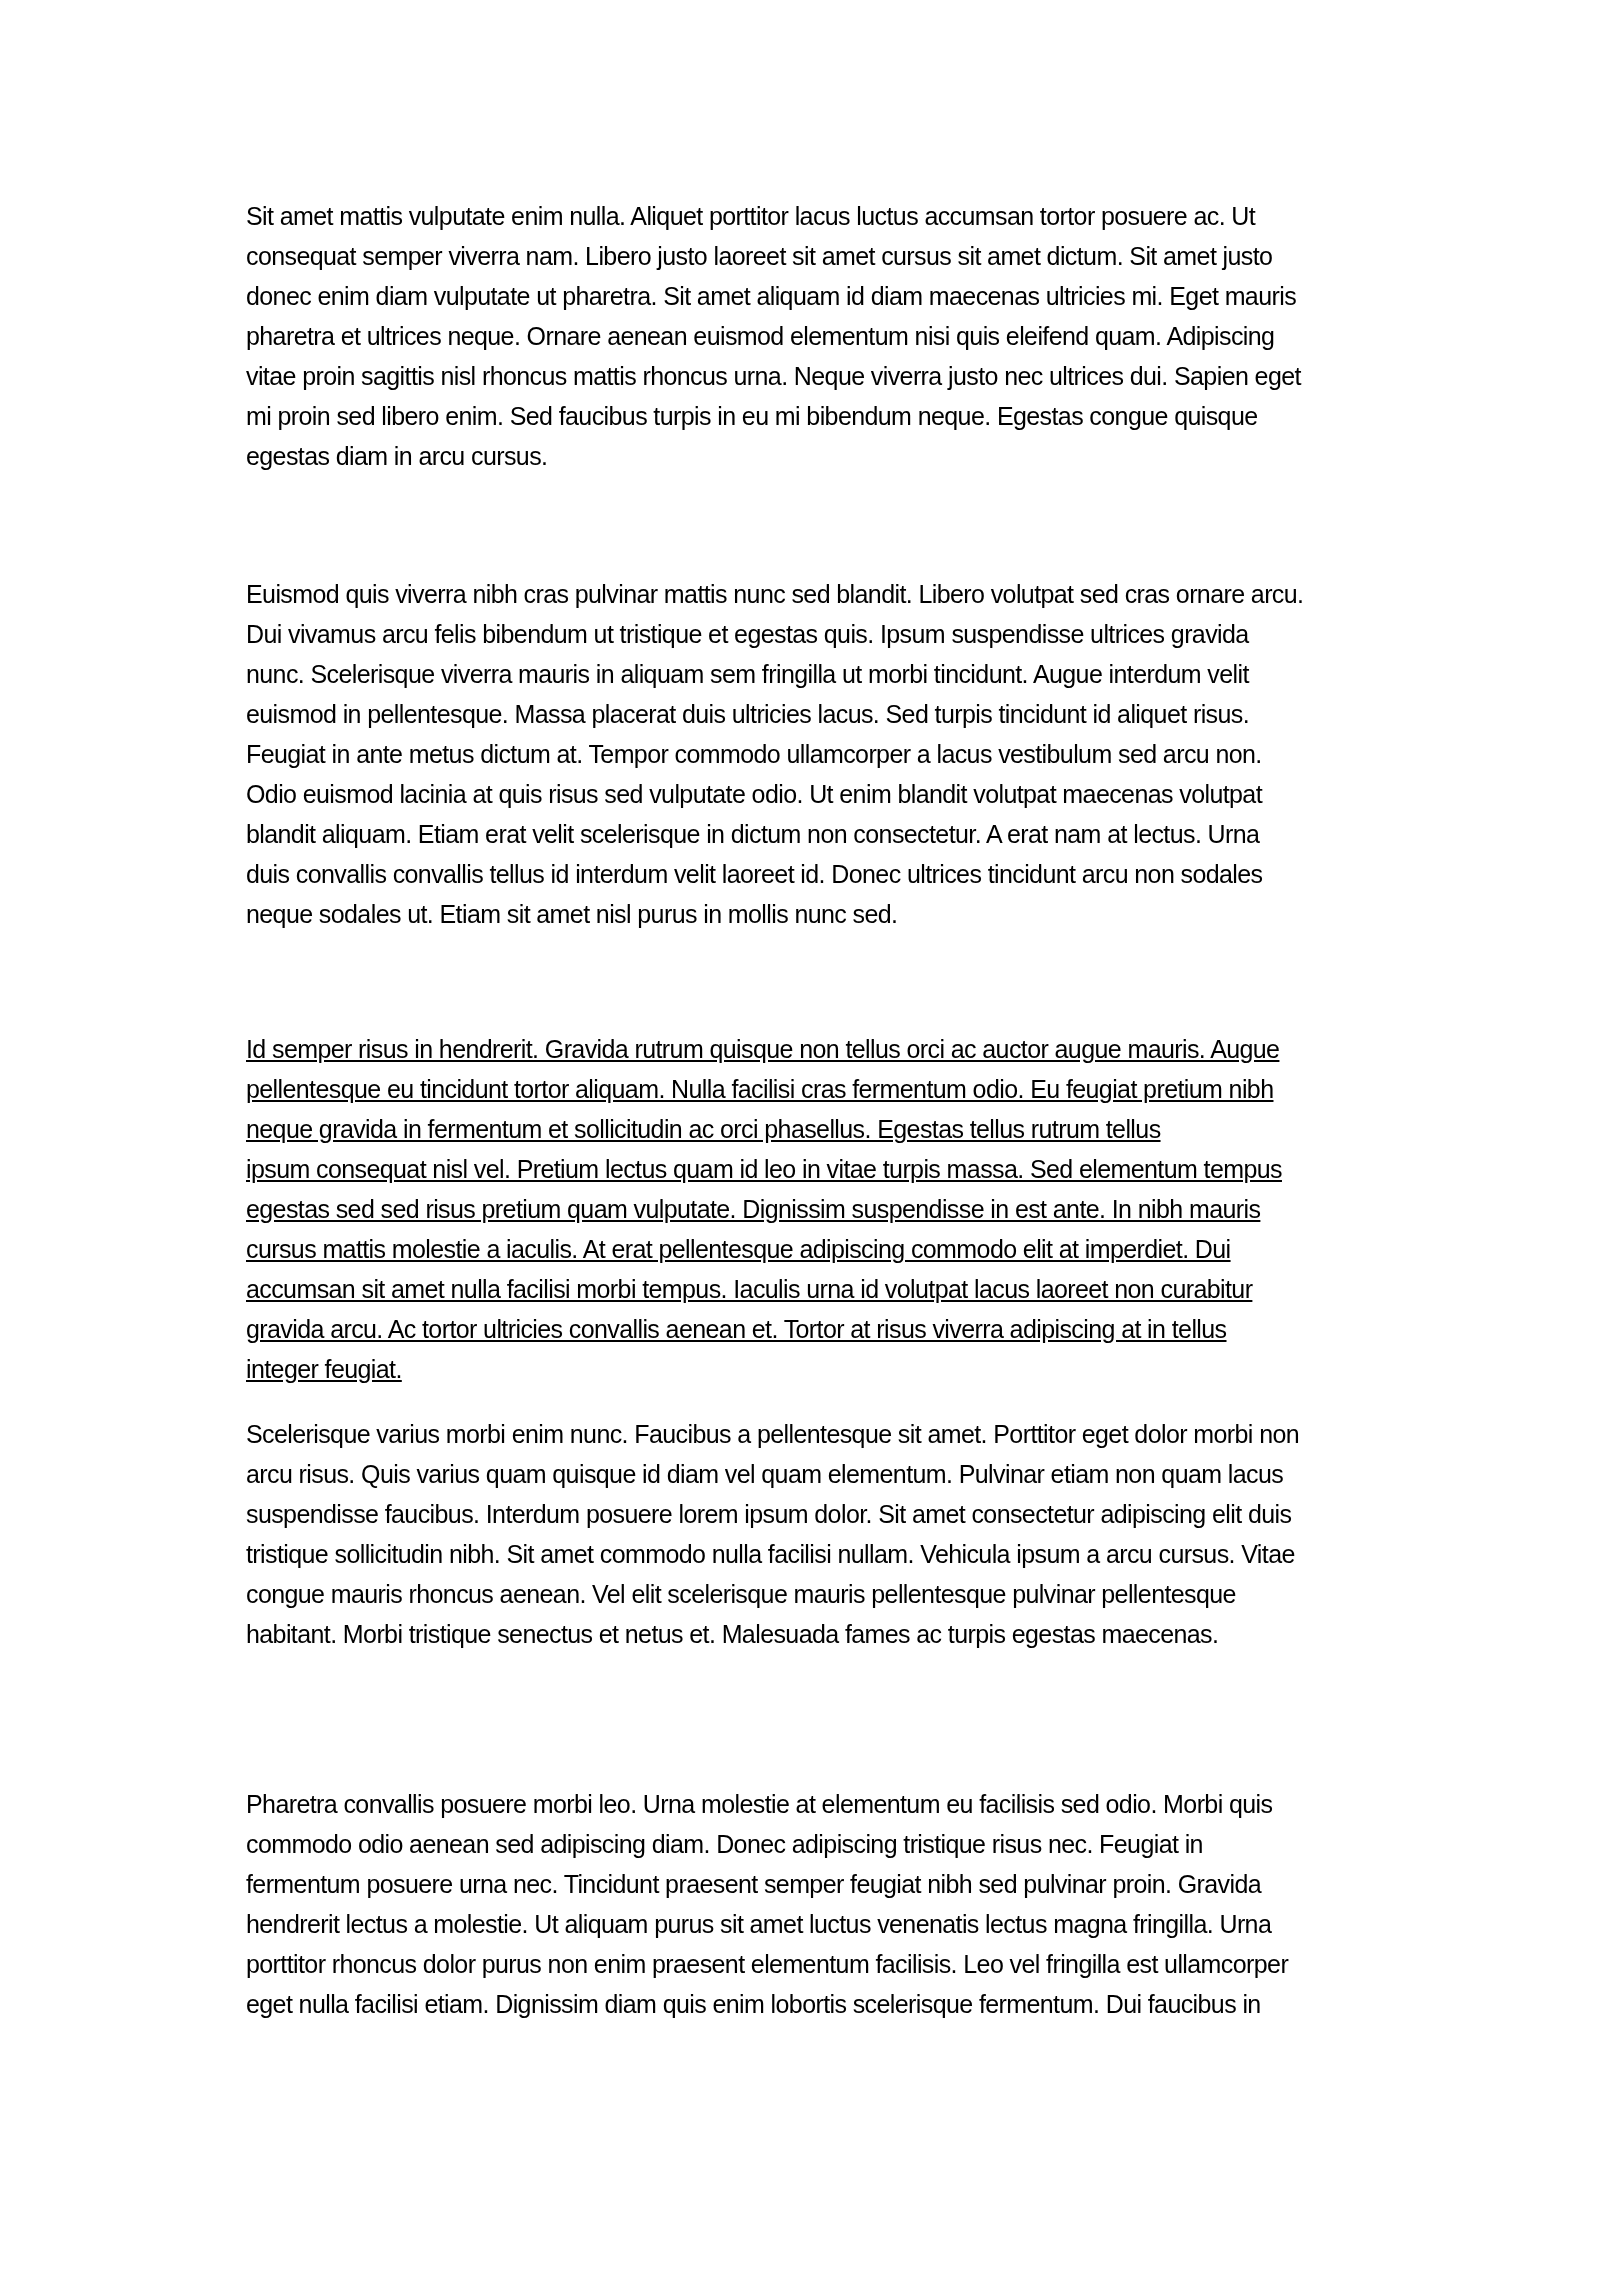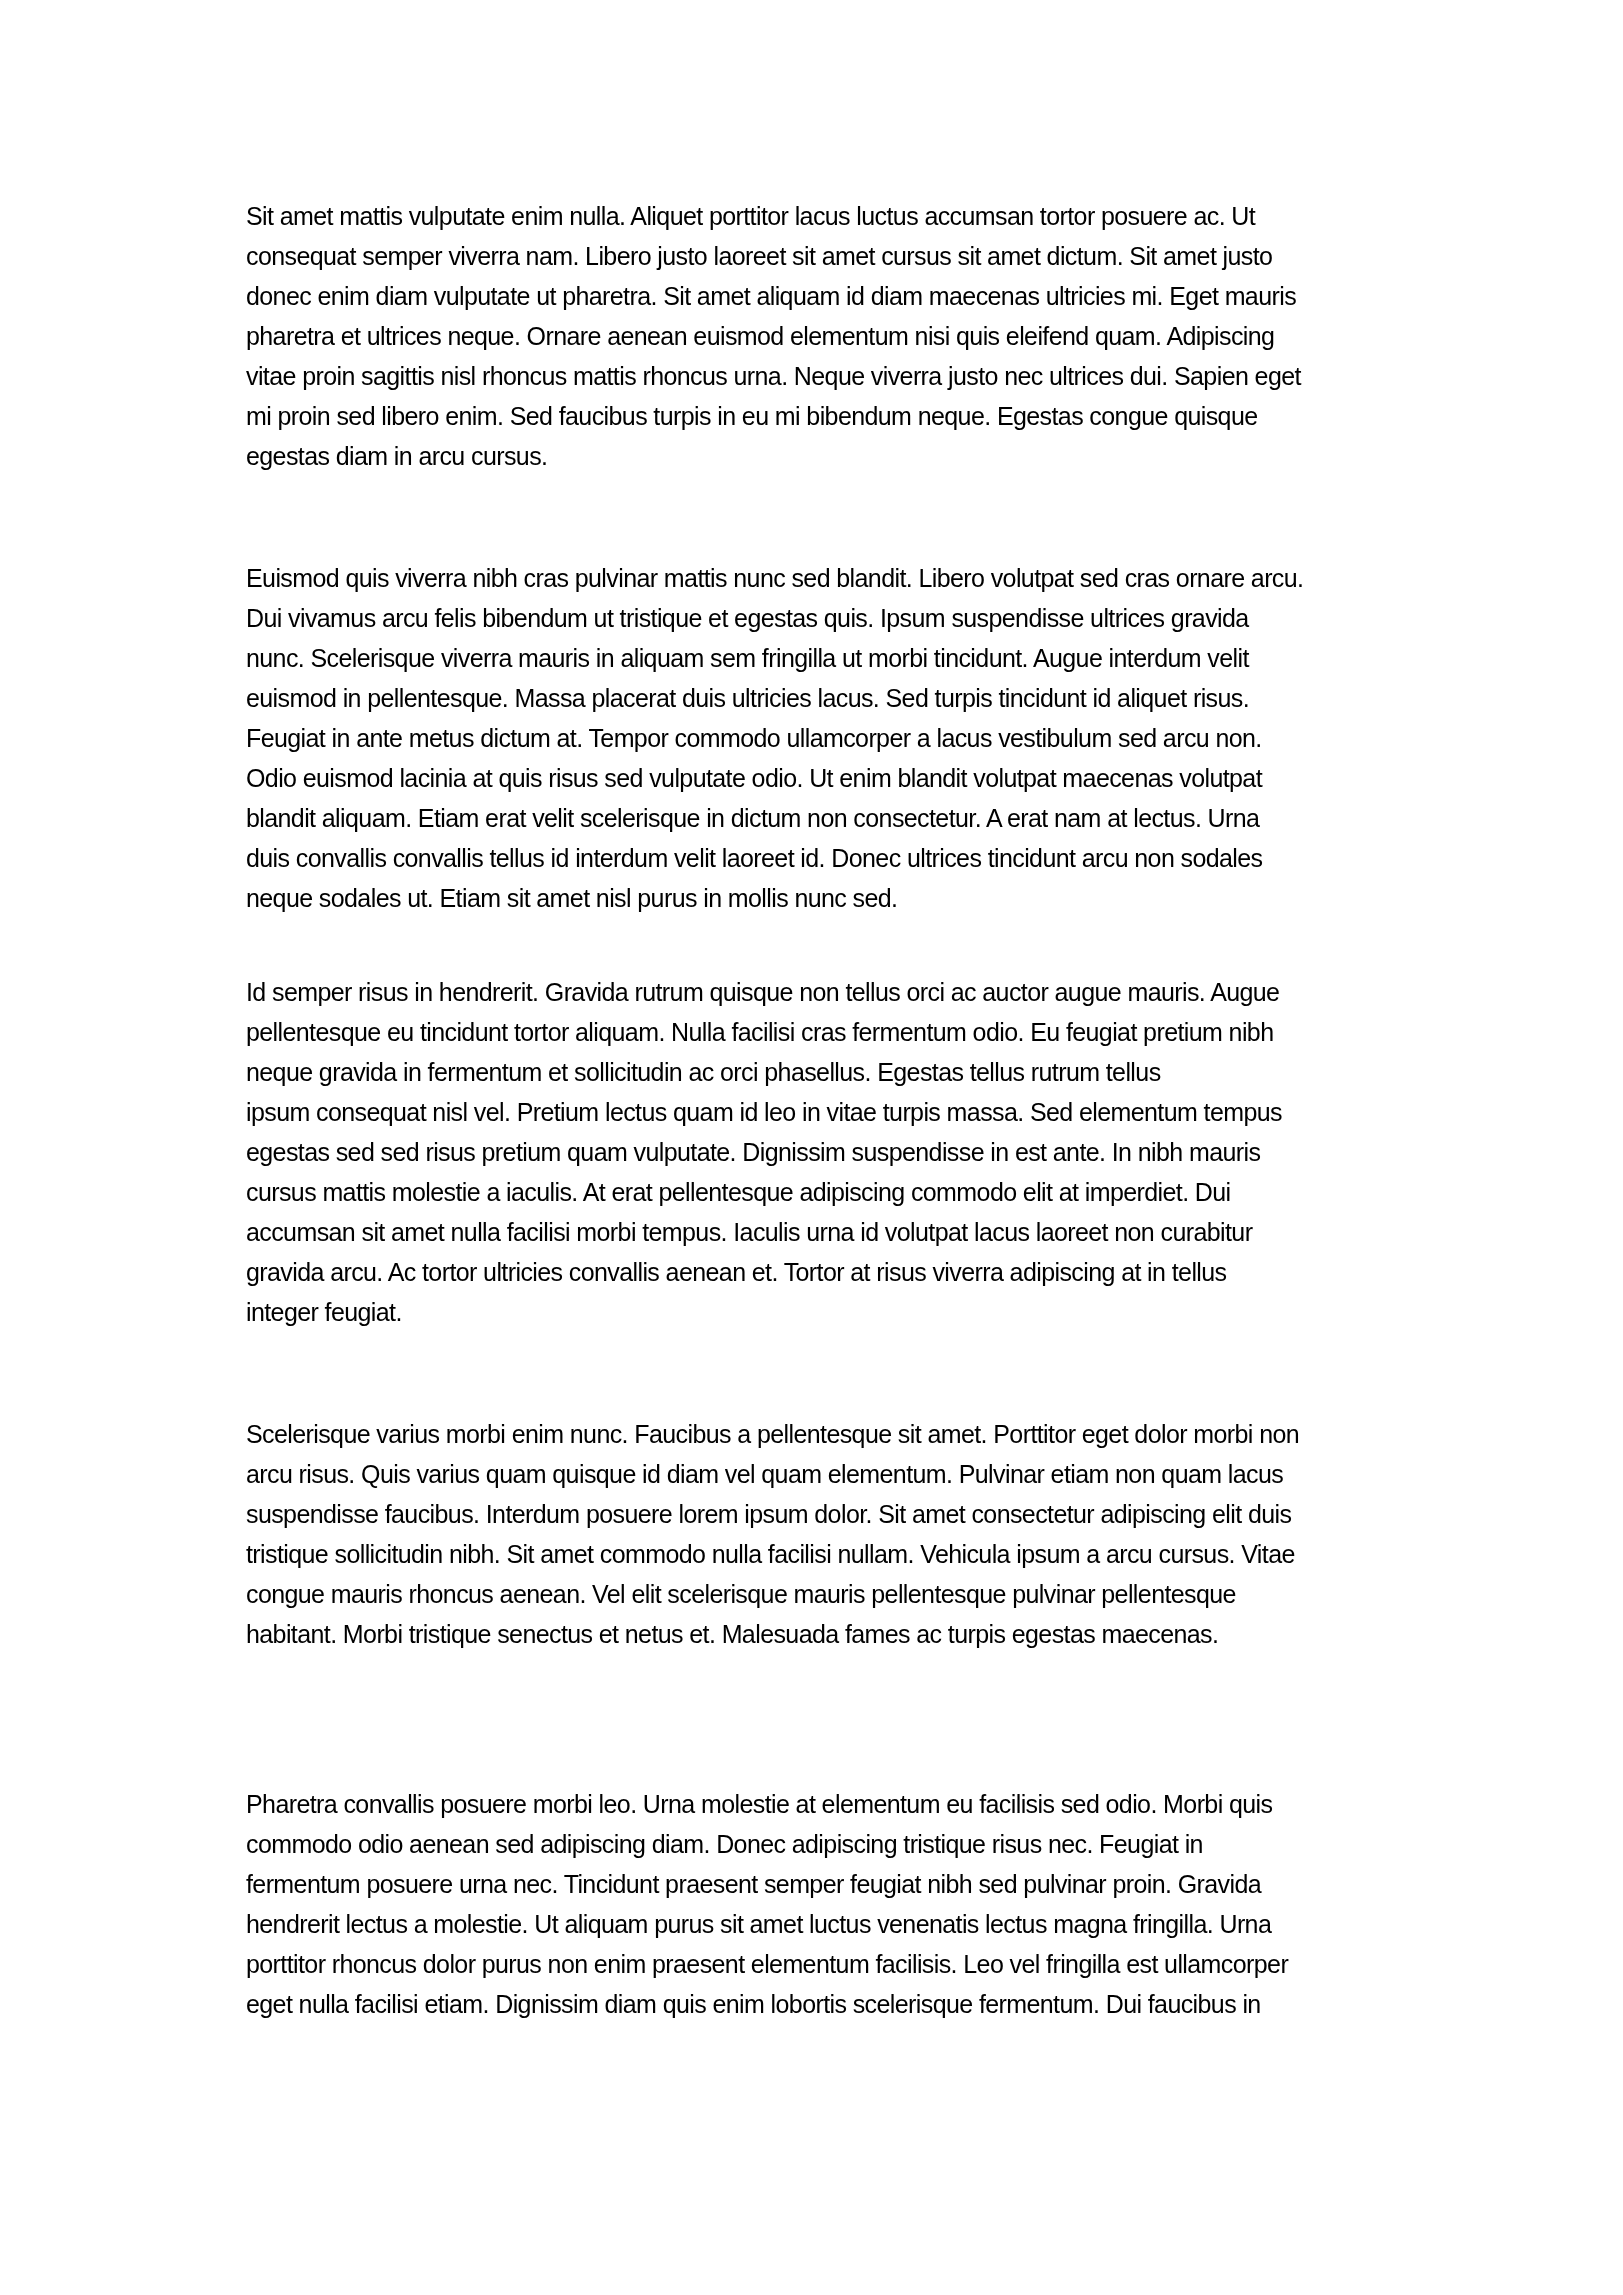--- a/index.html
+++ b/index.html
@@ -31,22 +31,22 @@
     }
     .line {
       display: block;
       height: 40px;
       line-height: 40px;
       font-size: 25px;
       white-space: nowrap;
       letter-spacing: -0.6px;
     }
     #p1 { top: 196px; }
-    #p2 { top: 558px; }
-    #p3 { top: 972px; }
+    #p2 { top: 574px; }
+    #p3 { top: 1029px; text-decoration: underline; }
     #p4 { top: 1414px; }
     #p5 { top: 1784px; }
   </style>
 </head>
 <body>
 
 <div class="page">
 
   <p class="para" id="p1">
     <span class="line">Sit amet mattis vulputate enim nulla. Aliquet porttitor lacus luctus accumsan tortor posuere ac. Ut</span>

